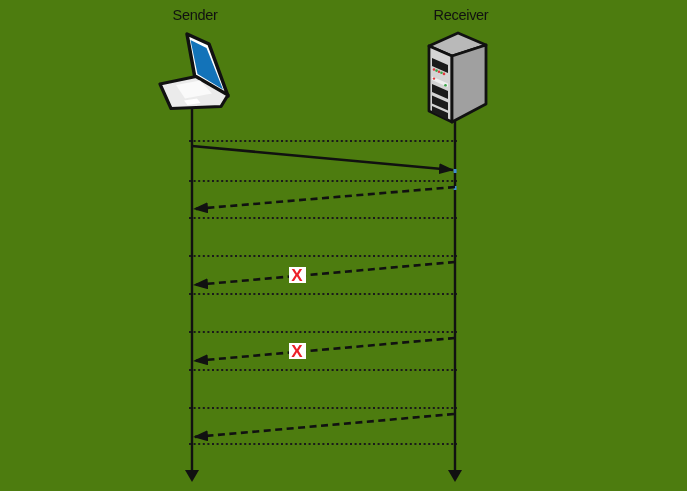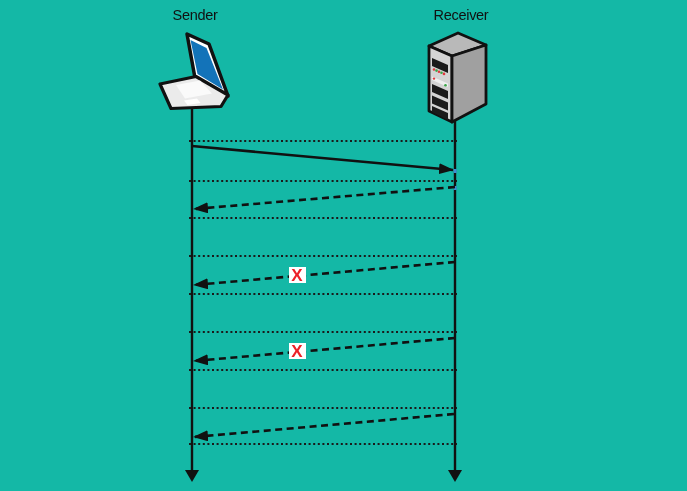--- a/index.html
+++ b/index.html
@@ -1,20 +1,20 @@
 <!DOCTYPE html>
 <html><head>
 <meta charset="utf-8">
 <style>
   html, body { margin: 0; padding: 0; background: #ffffff; }
   .canvas {
     position: relative;
     width: 687px;
     height: 491px;
-    background: #14b8a6;
+    background: #4d7c0f;
     font-family: "Liberation Sans", sans-serif;
     overflow: hidden;
   }
   svg { display: block; }
   .node-label {
     font-family: "Liberation Sans", sans-serif;
     font-size: 14.5px;
     fill: #111111;
     text-anchor: middle;
     letter-spacing: -0.3px;

